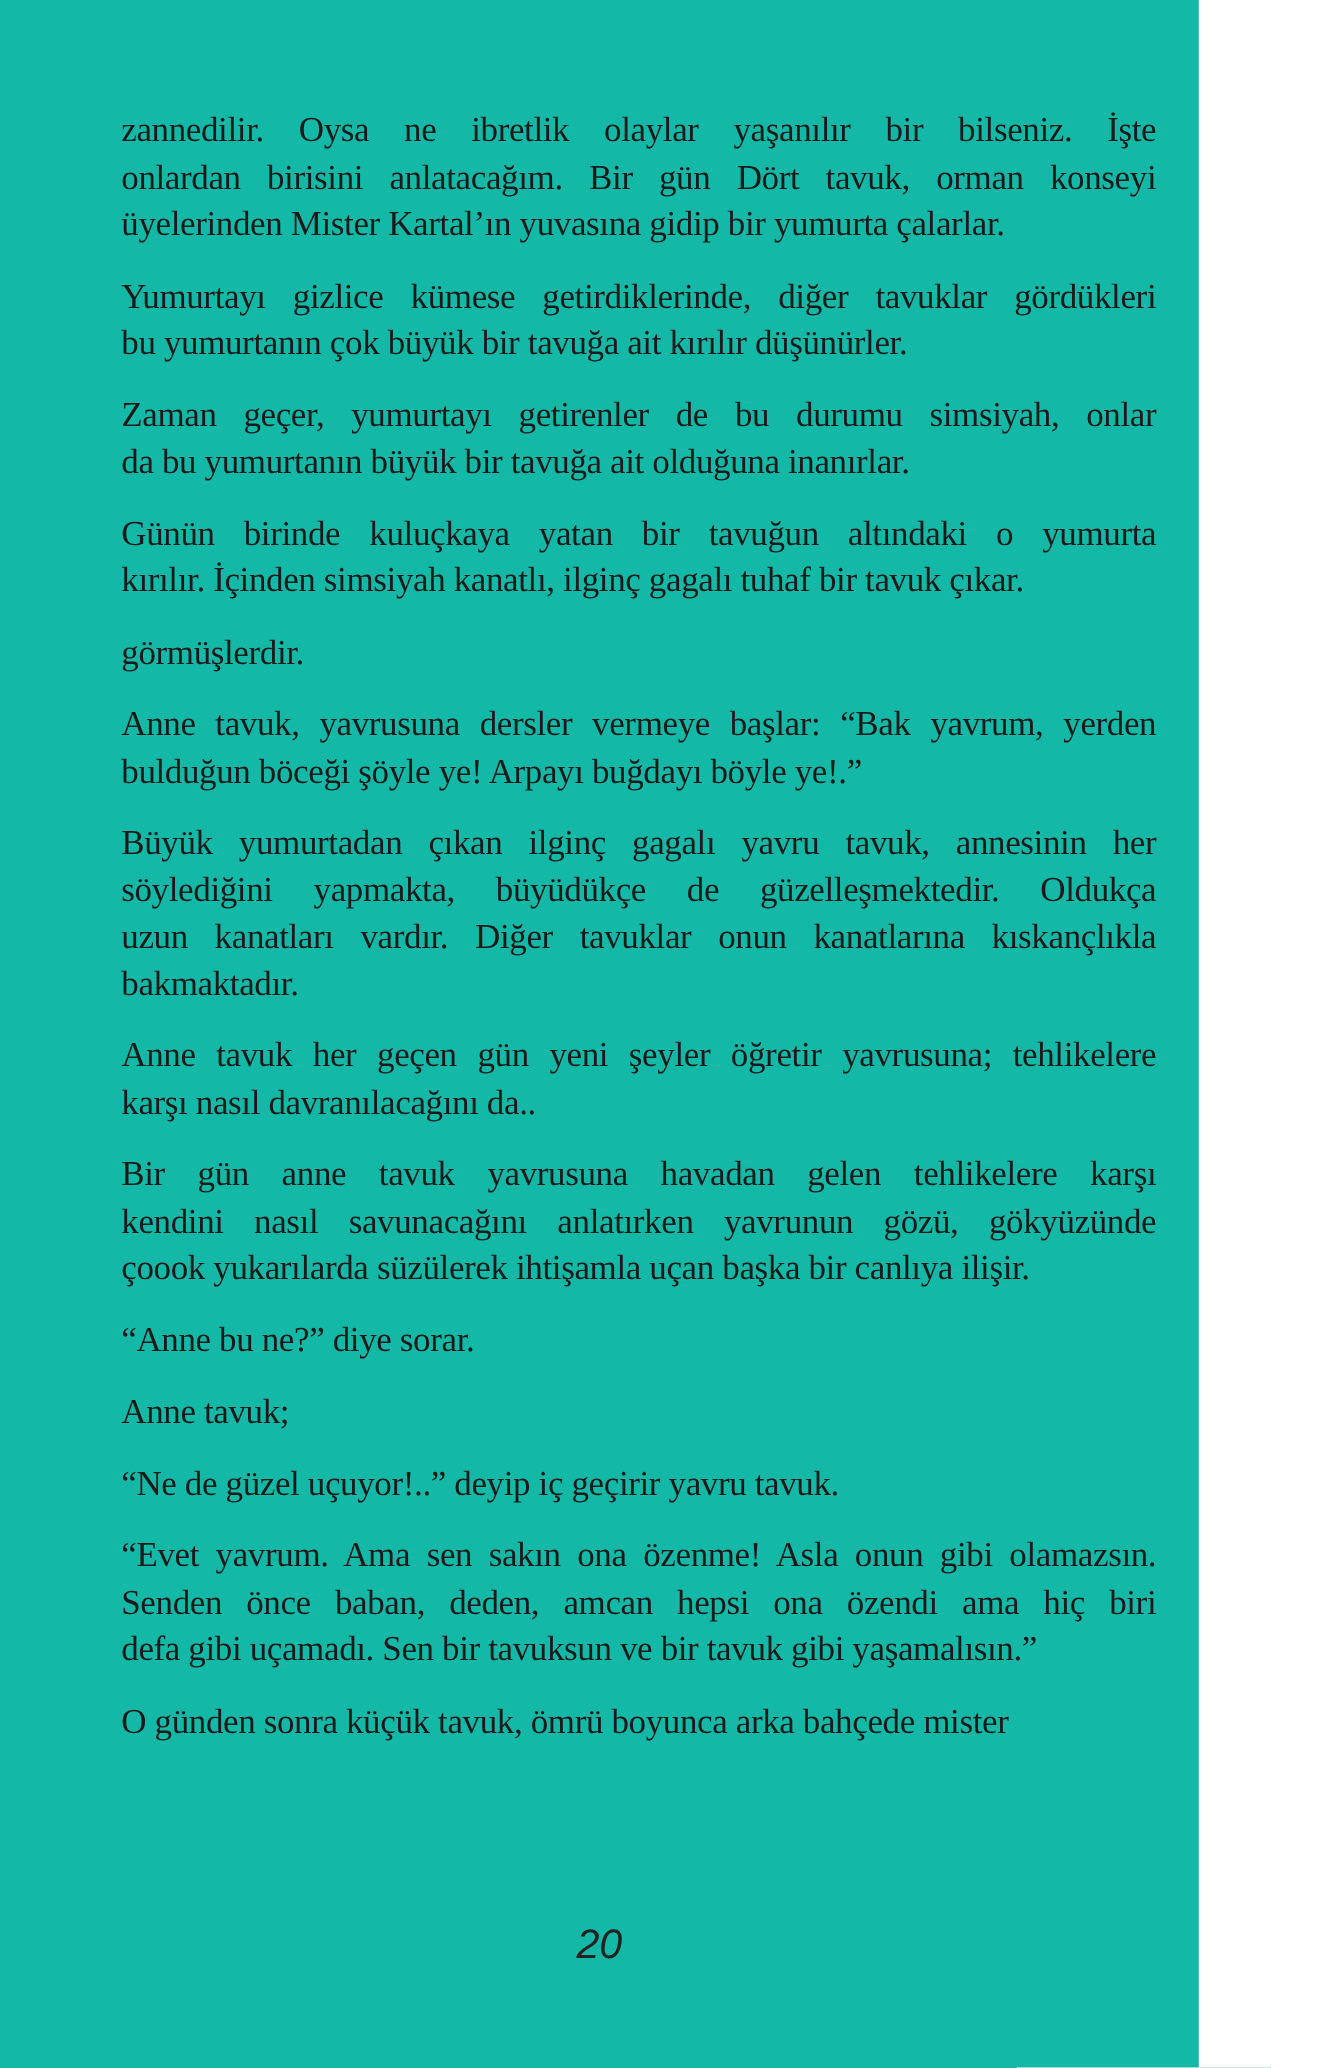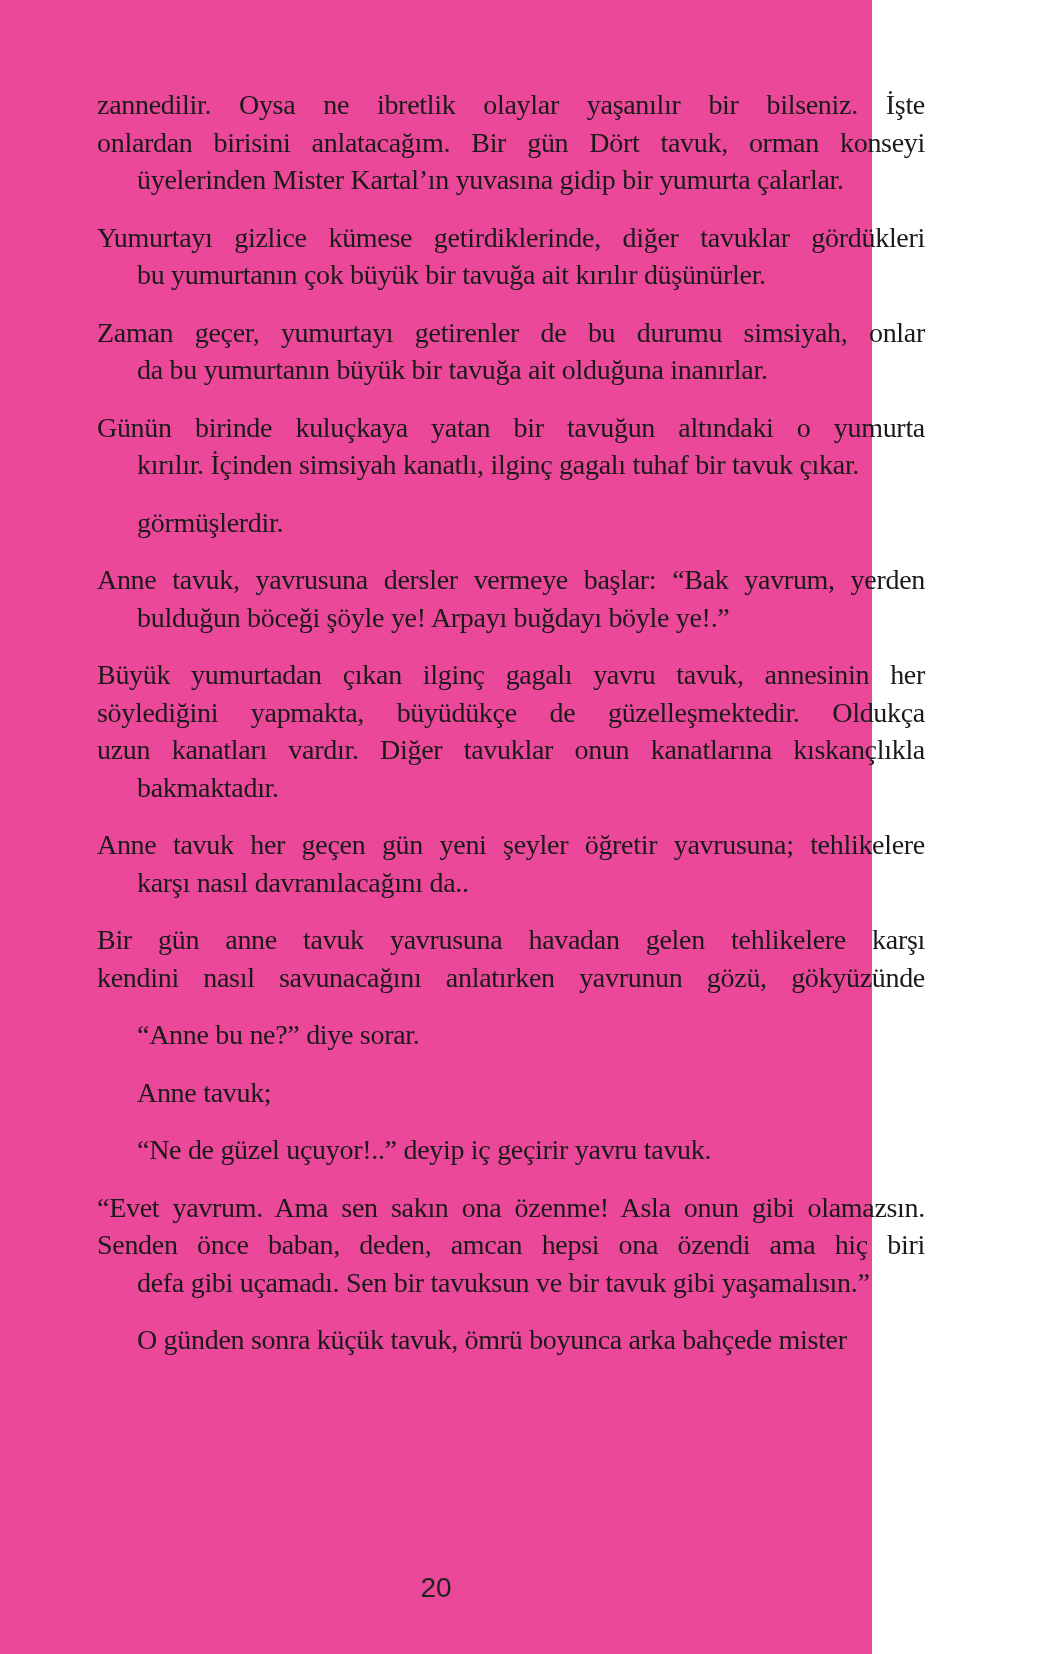--- a/index.html
+++ b/index.html
@@ -5,23 +5,23 @@
   html, body {
     margin: 0;
     padding: 0;
     width: 1063px;
     height: 1654px;
     background: #ffffff;
     overflow: hidden;
   }
   .book-page {
     position: relative;
-    width: 872px;
+    width: 959px;
     height: 1654px;
-    background: #ec4899;
+    background: #14b8a6;
     font-family: "Liberation Serif", serif;
     color: #1a1a1a;
   }
   .text-block {
     position: absolute;
     top: 86px;
     left: 97px;
     width: 828px;
   }
   .para {
@@ -34,31 +34,31 @@
     font-size: 28px;
     line-height: 37.5px;
     letter-spacing: -0.3px;
     text-align: justify;
     text-align-last: justify;
     word-spacing: 1px;
   }
   .line.last {
     text-align-last: auto;
     word-spacing: normal;
-    margin-left: 40px;
   }
   .page-number {
     position: absolute;
-    top: 1572px;
+    top: 1536px;
     left: 0;
     width: 100%;
     text-align: center;
     font-family: "Liberation Sans", sans-serif;
-    font-size: 28px;
+    font-size: 33px;
     color: #222222;
+    font-style: italic;
   }
 </style>
 </head>
 <body>
 
 <div class="book-page">
   <div class="text-block" id="text-block">
       <div class="para">
         <div class="line">zannedilir. Oysa ne ibretlik olaylar yaşanılır bir bilseniz. İşte</div>
         <div class="line">onlardan birisini anlatacağım. Bir gün Dört tavuk, orman konseyi</div>
@@ -89,20 +89,21 @@
         <div class="line">uzun kanatları vardır. Diğer tavuklar onun kanatlarına kıskançlıkla</div>
         <div class="line last">bakmaktadır.</div>
       </div>
       <div class="para">
         <div class="line">Anne tavuk her geçen gün yeni şeyler öğretir yavrusuna; tehlikelere</div>
         <div class="line last">karşı nasıl davranılacağını da..</div>
       </div>
       <div class="para">
         <div class="line">Bir gün anne tavuk yavrusuna havadan gelen tehlikelere karşı</div>
         <div class="line">kendini nasıl savunacağını anlatırken yavrunun gözü, gökyüzünde</div>
+        <div class="line last">çoook yukarılarda süzülerek ihtişamla uçan başka bir canlıya ilişir.</div>
       </div>
       <div class="para">
         <div class="line last">“Anne bu ne?” diye sorar.</div>
       </div>
       <div class="para">
         <div class="line last">Anne tavuk;</div>
       </div>
       <div class="para">
         <div class="line last">“Ne de güzel uçuyor!..” deyip iç geçirir yavru tavuk.</div>
       </div>

